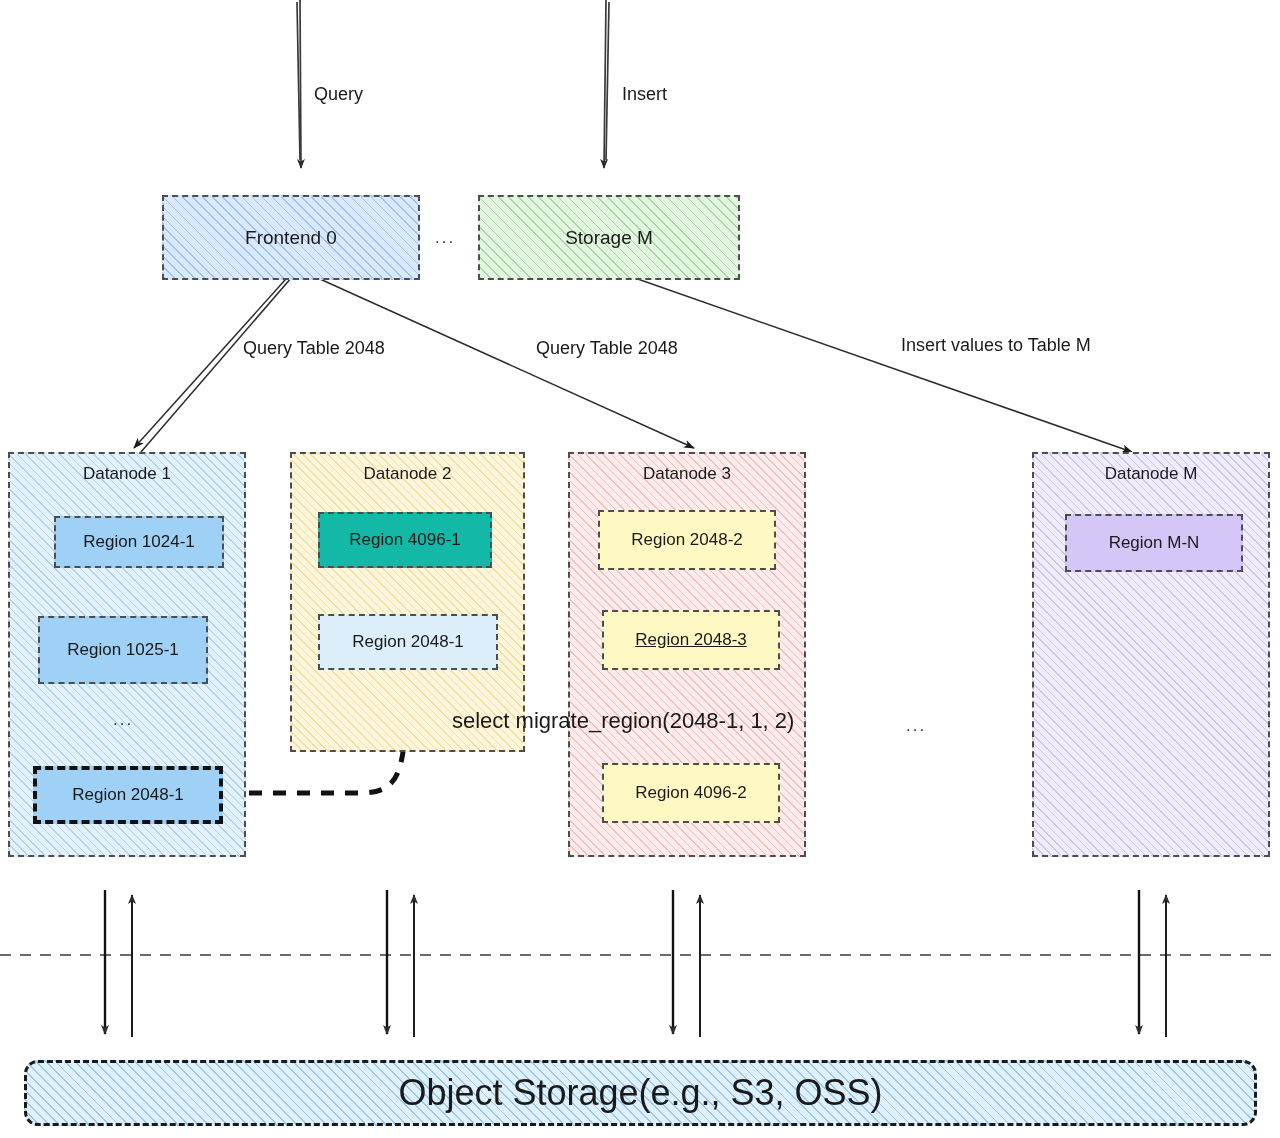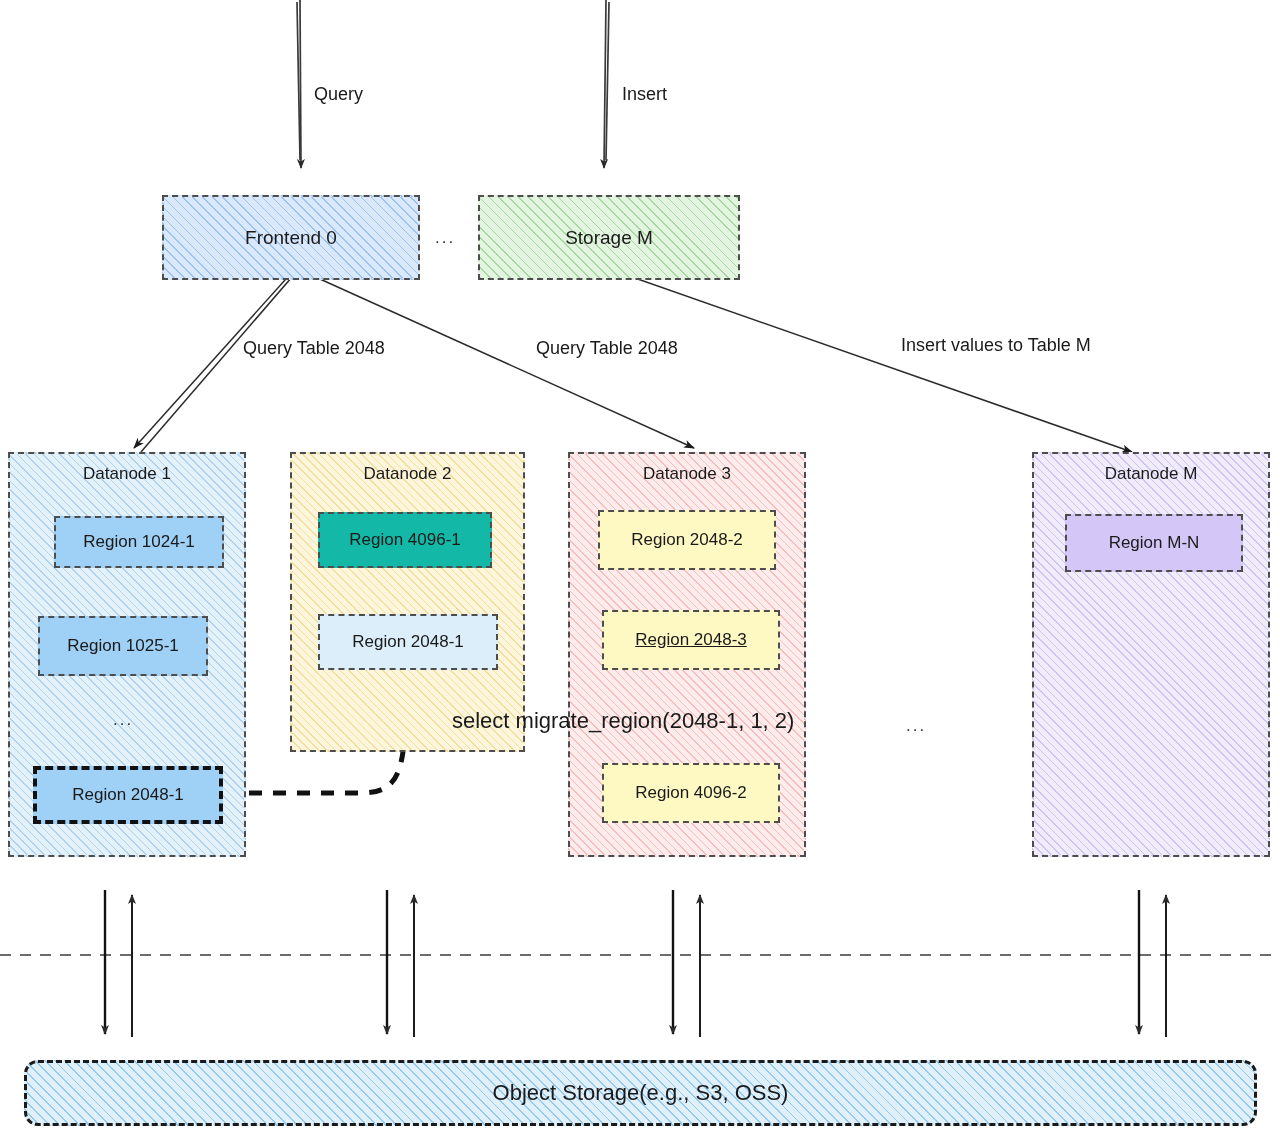--- a/index.html
+++ b/index.html
@@ -103,21 +103,21 @@
   
   .storage{
     position:absolute;box-sizing:border-box;
     border:3px dashed #1a1a1a;
     border-radius:14px;
     background-color:#dff0fb;
     background-image:repeating-linear-gradient(45deg,
         rgba(90,170,225,.55) 0px, rgba(90,170,225,.55) 1.3px,
         rgba(255,255,255,0) 1.3px, rgba(255,255,255,0) 7px);
     display:flex;align-items:center;justify-content:center;
-    font-size:22px;
+    font-size:36px;
   }
 </style>
 </head>
 <body>
 
 <div id="stage">
 
   <svg id="edges" viewBox="0 0 1280 1138" xmlns="http://www.w3.org/2000/svg">
     <defs>
       <marker id="ah" markerWidth="12" markerHeight="12" refX="9" refY="4" orient="auto" markerUnits="userSpaceOnUse">
@@ -181,21 +181,21 @@
   <div class="arrow-label" style="left:243px;top:338px;">Query Table 2048</div>
   <div class="arrow-label" style="left:536px;top:338px;">Query Table 2048</div>
   <div class="arrow-label" style="left:901px;top:335px;">Insert values to Table M</div>
 
   <div class="hatch dn dn-blue" style="left:8px;top:452px;width:238px;height:405px;">
     <div class="dn-title">Datanode 1</div>
   </div>
   <div class="rg rg-blue" style="left:38px;top:516px;width:170px;height:52px;margin-left:16px;">
     <span>Region 1024-1</span>
   </div>
-  <div class="rg rg-blue" style="left:38px;top:616px;width:170px;height:60px;">
+  <div class="rg rg-blue" style="left:38px;top:616px;width:170px;height:68px;">
     <span>Region 1025-1</span>
   </div>
   <div class="dots" style="left:113px;top:710px;">...</div>
   <div class="rg rg-blue rg-highlight" style="left:33px;top:766px;width:190px;height:58px;">
     <span>Region 2048-1</span>
   </div>
 
   <div class="hatch dn dn-yellow" style="left:290px;top:452px;width:235px;height:300px;">
     <div class="dn-title">Datanode 2</div>
   </div>

